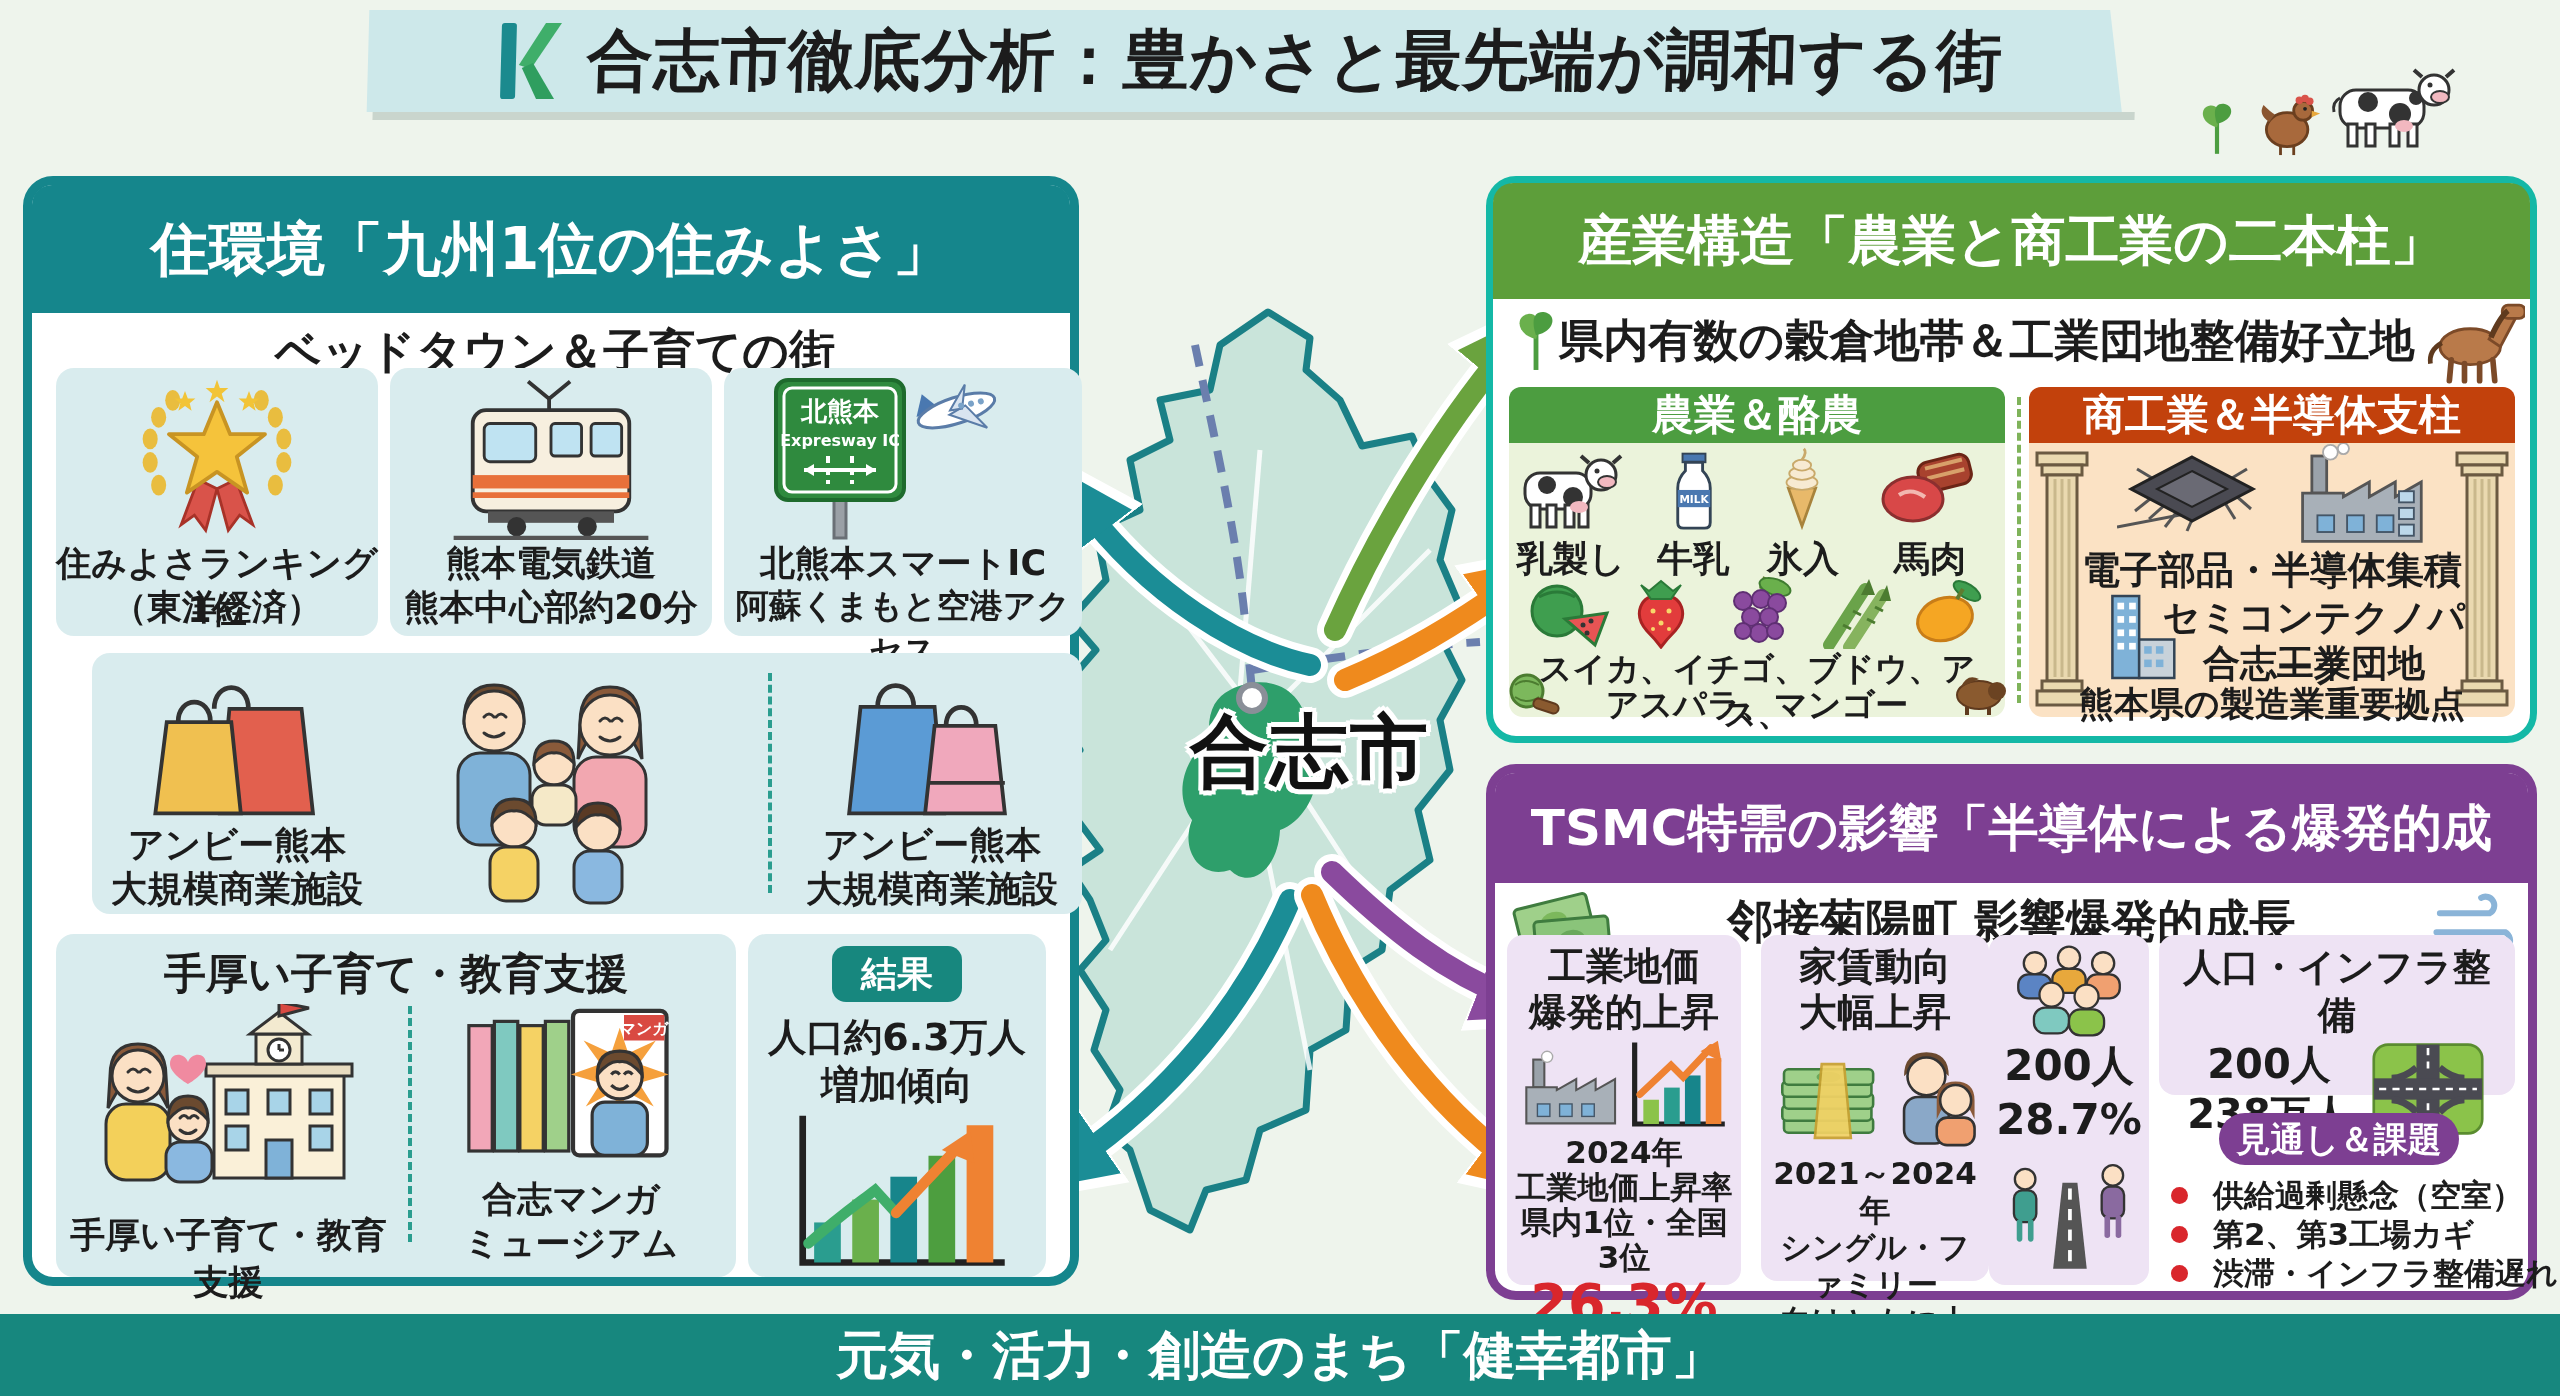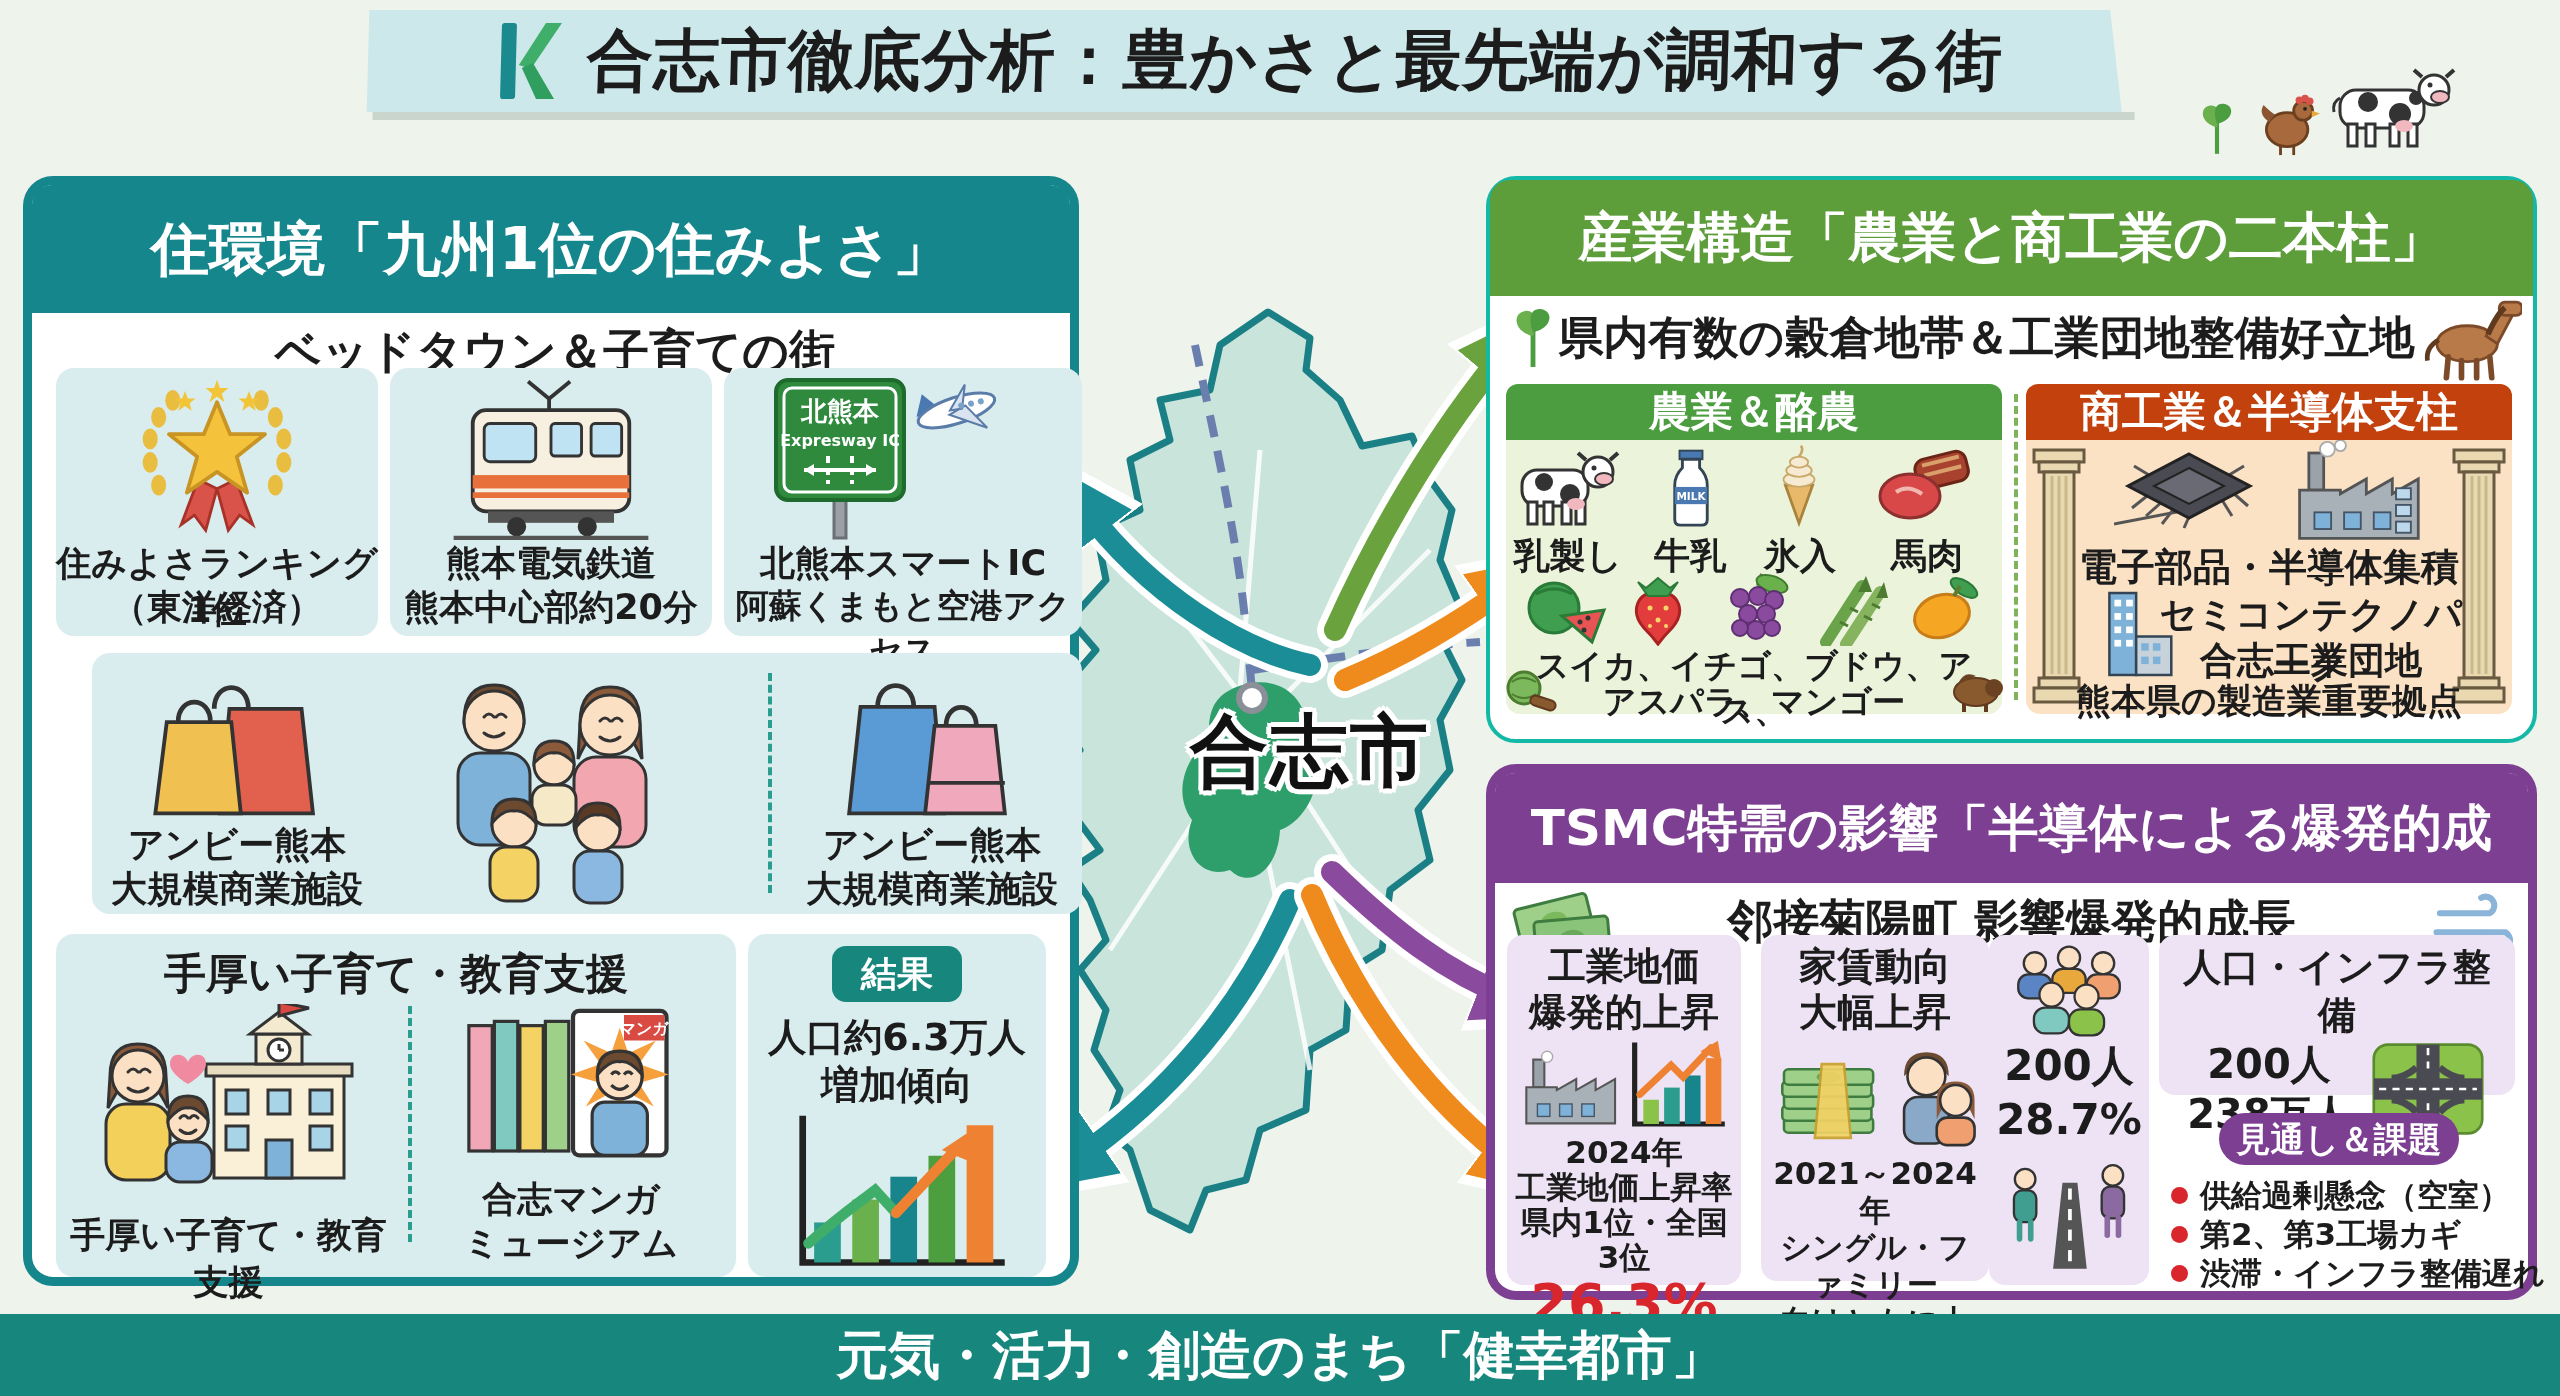--- a/index.html
+++ b/index.html
@@ -7,21 +7,21 @@
         font-family:"DejaVu Sans",sans-serif;font-weight:800;color:#1c1c1c;}
   .abs{position:absolute;}
   .txt{font-weight:800;text-align:center;color:#1c1c1c;}
   .wh{color:#fff;}
   .panel{position:absolute;background:#fff;border-radius:30px;box-sizing:border-box;}
   .phead{position:absolute;left:0;right:0;top:0;border-radius:20px 20px 0 0;text-align:center;color:#fff;}
   .card{position:absolute;background:#d9ecee;border-radius:18px;}
   .dash-v{position:absolute;border-left:4px dashed #2a9d8f;}
   .lavcard{position:absolute;background:#eee3f4;border-radius:16px;display:flex;flex-direction:column;
            align-items:center;box-sizing:border-box;padding:8px 6px;}
-  .bullet{display:flex;align-items:center;gap:12px;font-size:31px;line-height:37px;white-space:nowrap;}
+  .bullet{display:flex;align-items:center;gap:25px;font-size:31px;line-height:37px;white-space:nowrap;}
   .bullet .dot{width:17px;height:17px;border-radius:50%;background:#d9262c;flex:0 0 auto;}
   .maplabel{font-size:78px;letter-spacing:2px;color:#111;
     text-shadow:-4px -4px 0 #fff,4px -4px 0 #fff,-4px 4px 0 #fff,4px 4px 0 #fff,0 -5px 0 #fff,0 5px 0 #fff,-5px 0 0 #fff,5px 0 0 #fff;}
   .banner{position:absolute;left:368px;top:10px;width:1762px;height:102px;background:#cde8ea;
     display:flex;align-items:center;justify-content:center;gap:26px;transform:skewX(-1.5deg);
     box-shadow:6px 8px 0 rgba(90,120,110,.25);}
   .banner:after{content:"";position:absolute;right:-14px;top:0;width:28px;height:102px;background:#eef4ec;transform:skewX(8deg);}
   .footerbar{position:absolute;left:0;top:1314px;width:2560px;height:82px;background:#17877e;}
 </style>
 </head>
@@ -293,21 +293,21 @@
         <rect x="112" y="70" width="28" height="90" fill="#17858b"></rect>
         <rect x="152" y="48" width="28" height="112" fill="#4d9e3f"></rect>
         <rect x="192" y="16" width="28" height="144" fill="#ef8232"></rect>
         <path d="M26,140 C60,110 78,98 96,84 L118,108" stroke="#3fae6a" stroke-width="11" fill="none" stroke-linecap="round"></path>
         <path d="M118,108 L182,40" stroke="#ef8232" stroke-width="11" fill="none" stroke-linecap="round"></path>
         <polygon points="196,22 200,56 166,42" fill="#ef8232"></polygon>
       </svg>
     </div>
   </div>
 
-  <div class="panel" style="left:1486px;top:176px;width:1051px;height:567px;border:4px solid #14b8a6;">
+  <div class="panel" style="left:1486px;top:176px;width:1051px;height:567px;border:7px solid #14b8a6;">
     <div class="phead" style="height:116px;background:#5d9e3a;font-size:54px;line-height:116px;">産業構造「農業と商工業の二本柱」</div>
     <svg class="abs" style="left:14px;top:122px;" width="58" height="70" viewBox="0 0 60 70">
       <path d="M30,66 C30,46 30,36 30,24" stroke="#4c9d40" stroke-width="5" fill="none"></path>
       <path d="M30,34 C10,30 8,10 22,8 C36,7 33,26 30,34 Z" fill="#6ab04c"></path>
       <path d="M30,30 C50,26 52,8 38,6 C24,5 27,22 30,30 Z" fill="#4c9d40"></path>
     </svg>
     <div class="abs txt" style="left:60px;right:110px;top:128px;font-size:45px;">県内有数の穀倉地帯＆工業団地整備好立地</div>
     <svg class="abs" style="left:928px;top:112px;" width="104" height="92" viewBox="0 0 110 92">
       <ellipse cx="52" cy="52" rx="32" ry="19" fill="#b97a4a" stroke="#7c4a28" stroke-width="3"></ellipse>
       <polygon points="72,44 90,12 102,18 84,52" fill="#b97a4a" stroke="#7c4a28" stroke-width="3"></polygon>

